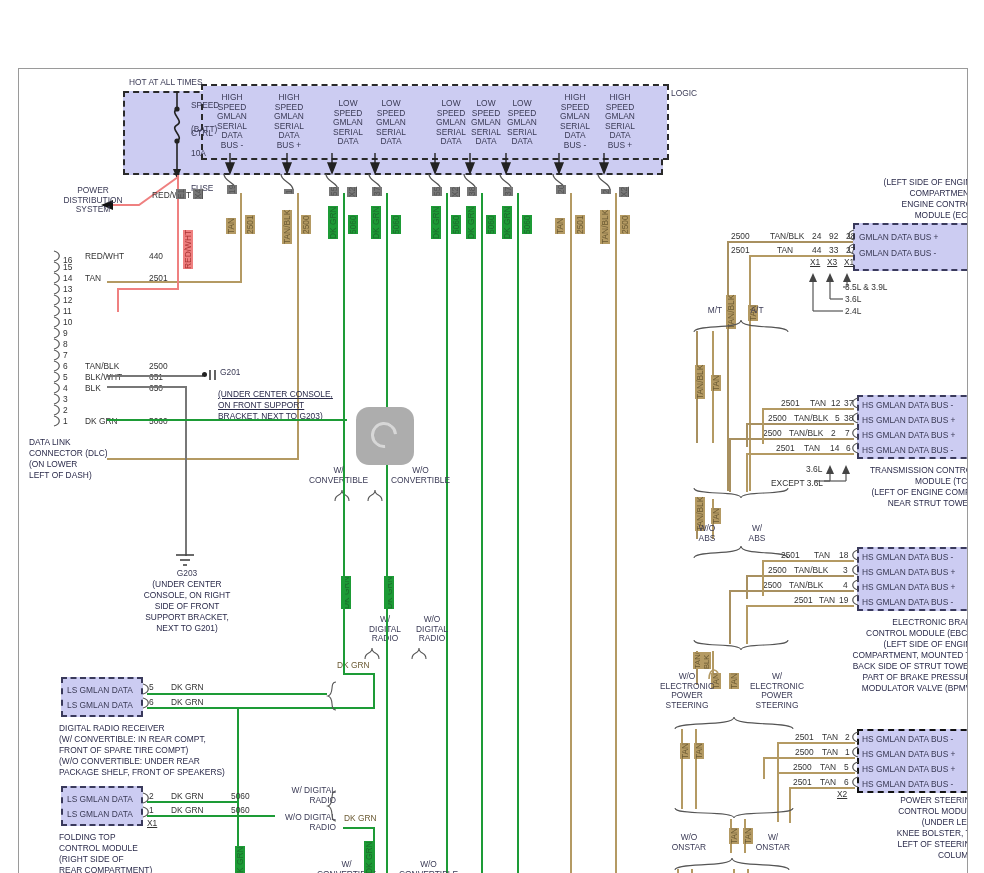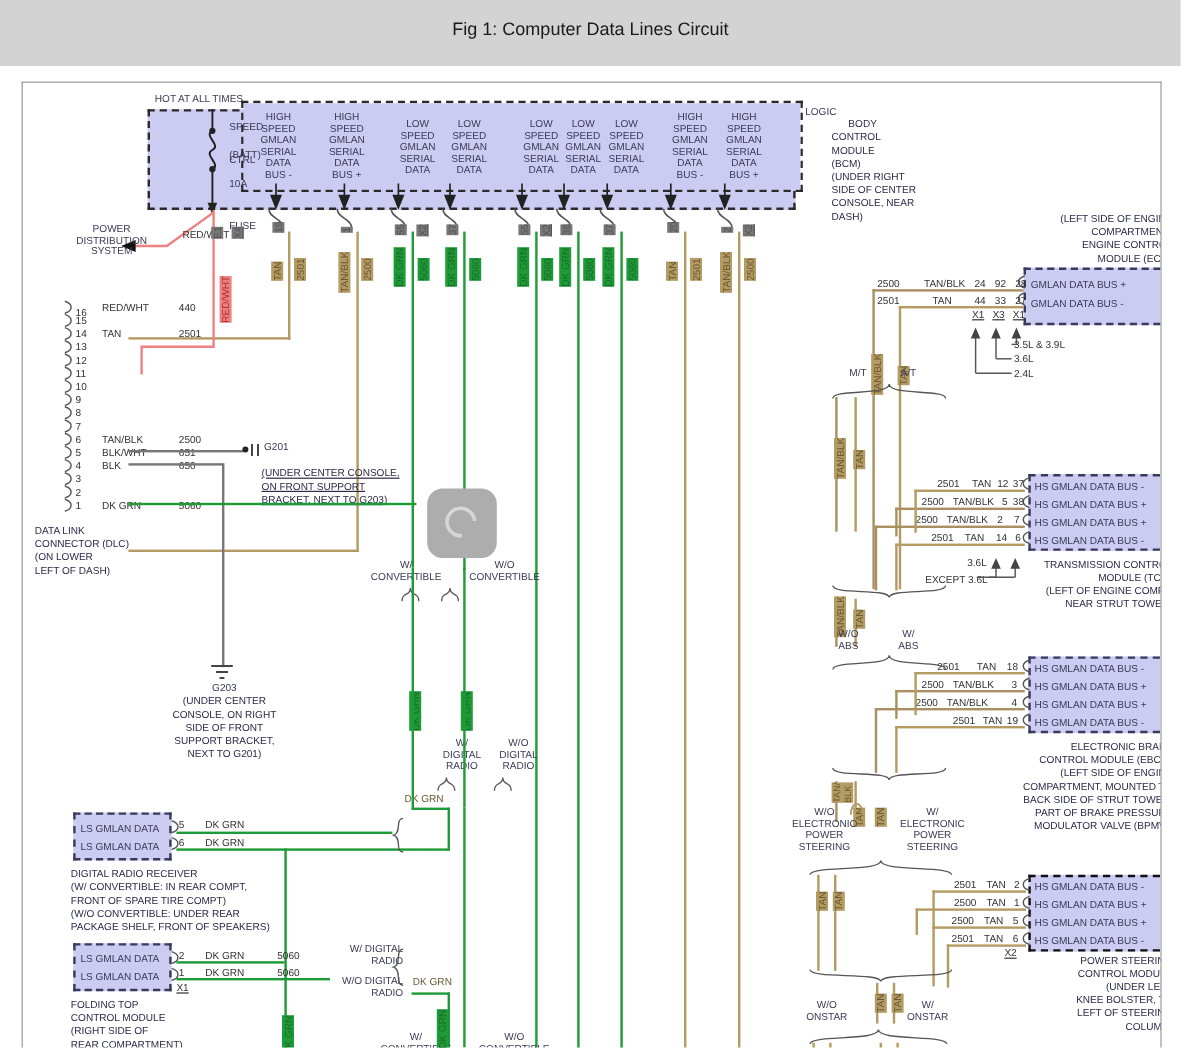--- a/index.html
+++ b/index.html
@@ -36,23 +36,20 @@
   .spinner .arc{position:absolute;left:15px;top:15px;width:26px;height:26px;border-radius:50%;
      border:3px solid #d7d7d7;border-right-color:transparent;transform:rotate(40deg);box-sizing:border-box;}
   .dot{position:absolute;width:5px;height:5px;border-radius:50%;background:#222;}
   svg{position:absolute;left:0;top:0;overflow:visible;}
 </style>
 </head>
 <body>
 
 <div id="root">
 
-  <div id="titlebar">
-    <div class="t">Fig 1: Computer Data Lines Circuit</div>
-  </div>
 
   <div id="canvas">
 
     <div class="fillbox" style="left:104px;top:22px;width:540px;height:84px;"></div>
     <div class="bigbox" style="left:104px;top:22px;width:540px;height:84px;"></div>
     <div class="bigbox" style="left:182px;top:15px;width:468px;height:76px;"></div>
     <div class="fillbox" style="left:184px;top:17px;width:464px;height:72px;"></div>
 
     <div class="lab" style="left:110px;top:9px;">HOT AT ALL TIMES</div>
 
@@ -64,23 +61,20 @@
       <path d="M18,50 L18,82" stroke="#222" stroke-width="1.6" fill="none"></path>
       <path d="M18,88 L14,78 L22,78 Z" fill="#222"></path>
     </svg>
     <div class="lab" style="left:172px;top:32px;">SPEED</div>
     <div class="lab" style="left:172px;top:60px;">CTRL</div>
     <div class="lab" style="left:172px;top:56px;">(BATT)</div>
     <div class="lab" style="left:172px;top:68px;margin-top:47px;">FUSE</div>
     <div class="lab" style="left:172px;top:80px;">10A</div>
 
     <div class="lab" style="left:652px;top:20px;font-size:8.4px;">LOGIC</div>
-    <div class="modtxt" style="left:674px;top:18px;">
-      <span>BODY</span><br><span>CONTROL</span><br><span>MODULE</span><br><span>(BCM)</span><br><span>(UNDER RIGHT</span><br><span>SIDE OF CENTER</span><br><span>CONSOLE, NEAR</span><br><span>DASH)</span>
-    </div>
 
     <div class="lab c" style="left:190px;top:24px;width:46px;">HIGH
 SPEED
 GMLAN
 SERIAL
 DATA
 BUS -</div>
     <div class="lab c" style="left:247px;top:24px;width:46px;">HIGH
 SPEED
 GMLAN

